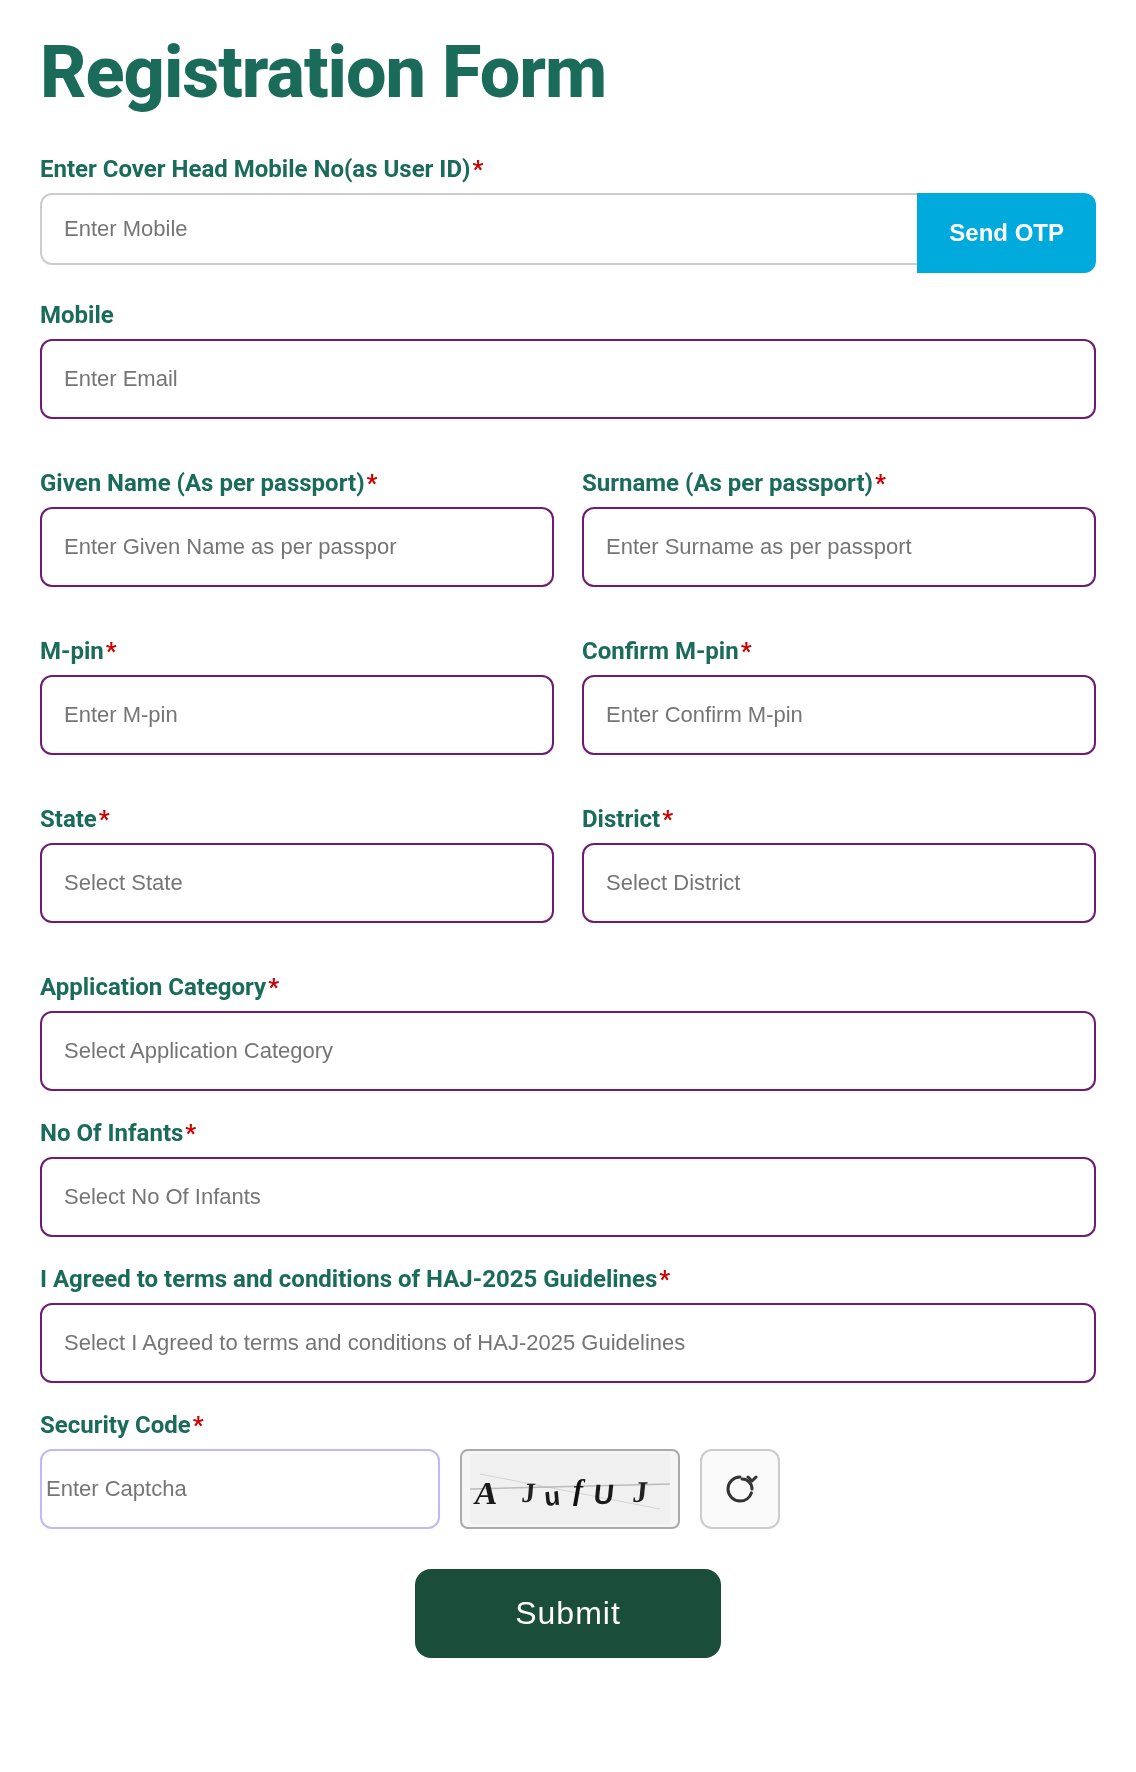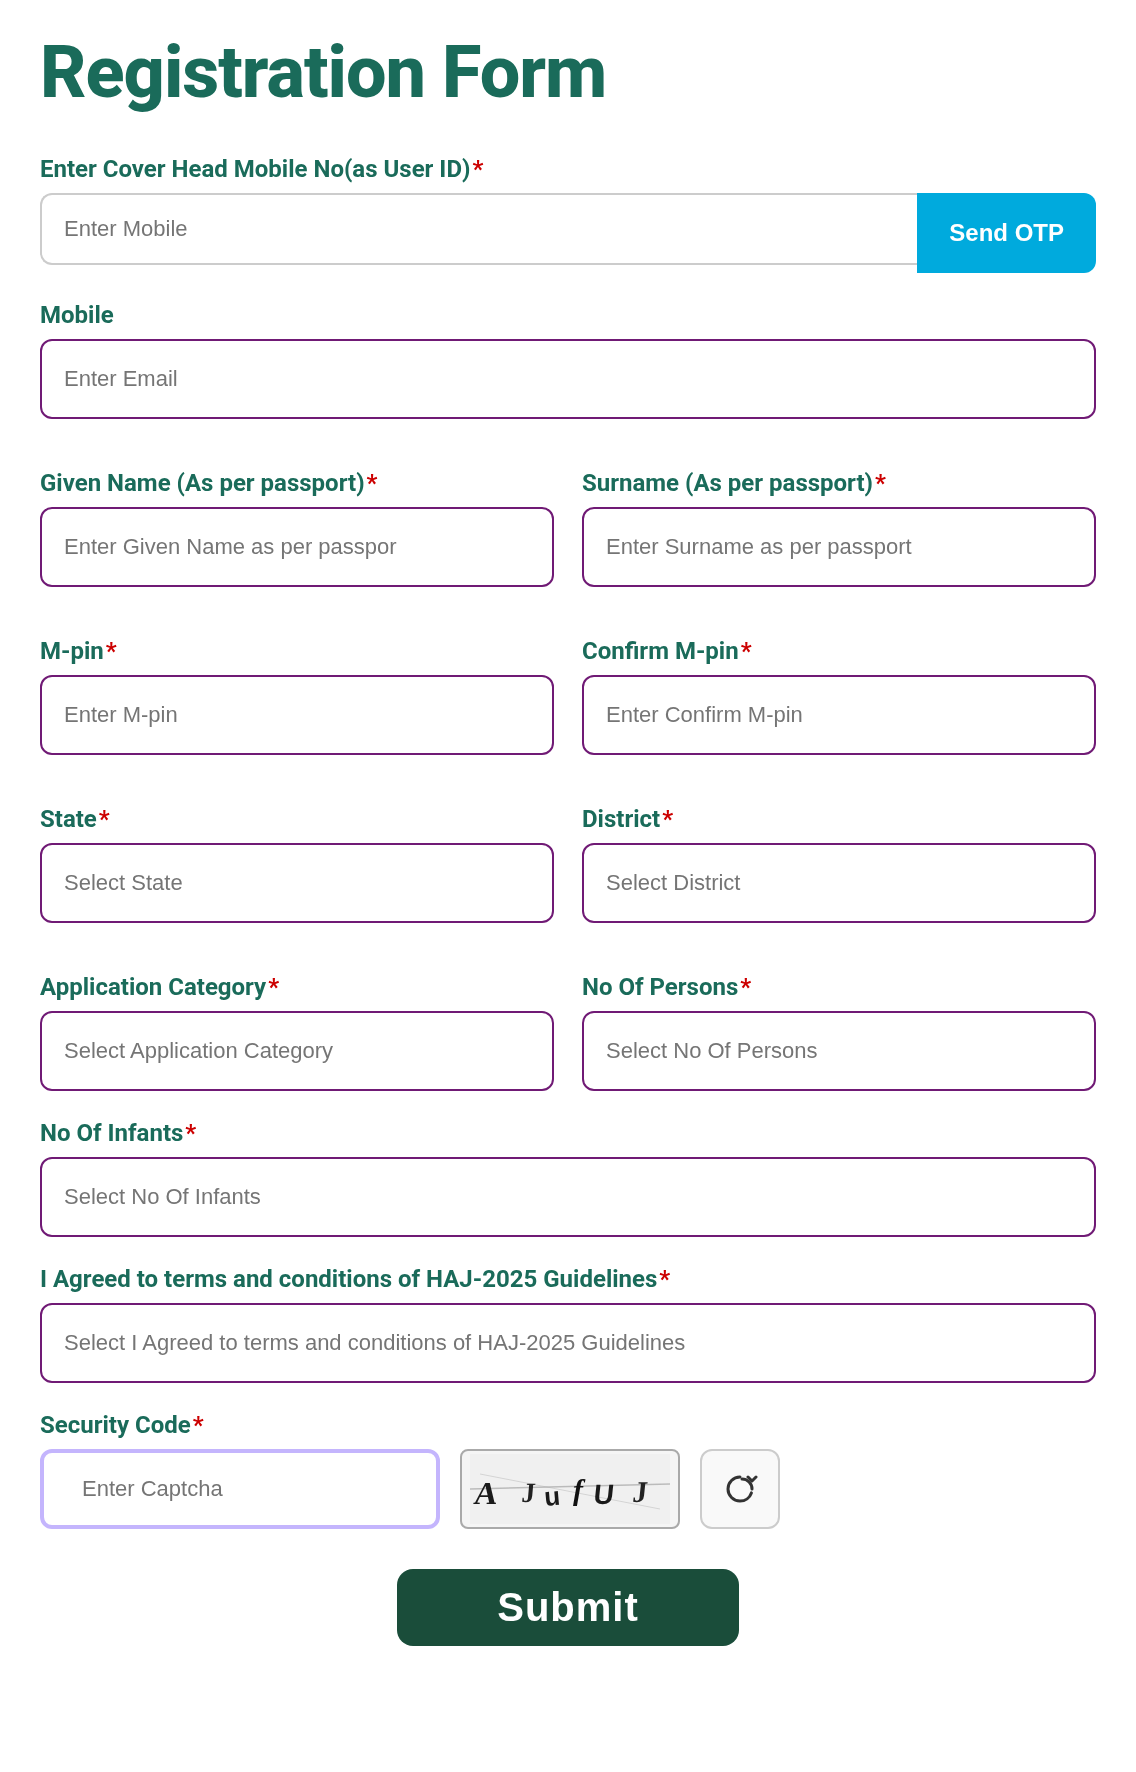--- a/index.html
+++ b/index.html
@@ -103,23 +103,23 @@
 
     .captcha-row {
       display: flex;
       align-items: center;
       gap: 20px;
     }
 
     .captcha-input {
       flex: 0 0 400px;
       height: 80px;
-      border: 4px solid #c4b5fd;
+      border: 2px solid #c4b5fd;
       border-radius: 12px;
-      padding: 0 38px;
+      padding: 0 4px;
       font-size: 22px;
       color: #aaaaaa;
       background: #ffffff;
       outline: none;
     }
 
     .captcha-image {
       flex: 0 0 220px;
       height: 80px;
       border: 2px solid #aaaaaa;
@@ -144,23 +144,23 @@
       font-size: 28px;
     }
 
     .submit-btn {
       display: block;
       margin: 40px auto 0 auto;
       background: #1a4d3a;
       color: #ffffff;
       border: none;
       border-radius: 16px;
-      font-size: 40px;
-      font-weight: 700;
-      padding: 16px 100px;
+      font-size: 32px;
+      font-weight: 400;
+      padding: 26px 100px;
       cursor: pointer;
       letter-spacing: 1px;
     }
   </style>
 </head>
 <body>
 
 <h1 class="page-title">Registration Form</h1>
 
 <div class="form-container">
@@ -226,26 +226,20 @@
       <input class="field-input" type="text" placeholder="Select District" style="">
     </div>
   </div>
 
   <div class="field-row">
     <div class="field-col">
       <label class="field-label">
         <span>Application Category</span><span class="required">*</span>
       </label>
       <input class="field-input" type="text" placeholder="Select Application Category" style="">
-    </div>
-    <div class="field-col">
-      <label class="field-label">
-        <span>No Of Persons</span><span class="required">*</span>
-      </label>
-      <input class="field-input" type="text" placeholder="Select No Of Persons" style="">
     </div>
   </div>
 
   <div class="field-group">
     <label class="field-label">
       <span>No Of Infants</span><span class="required">*</span>
     </label>
     <input class="field-input" type="text" placeholder="Select No Of Infants" style="">
   </div>
 

